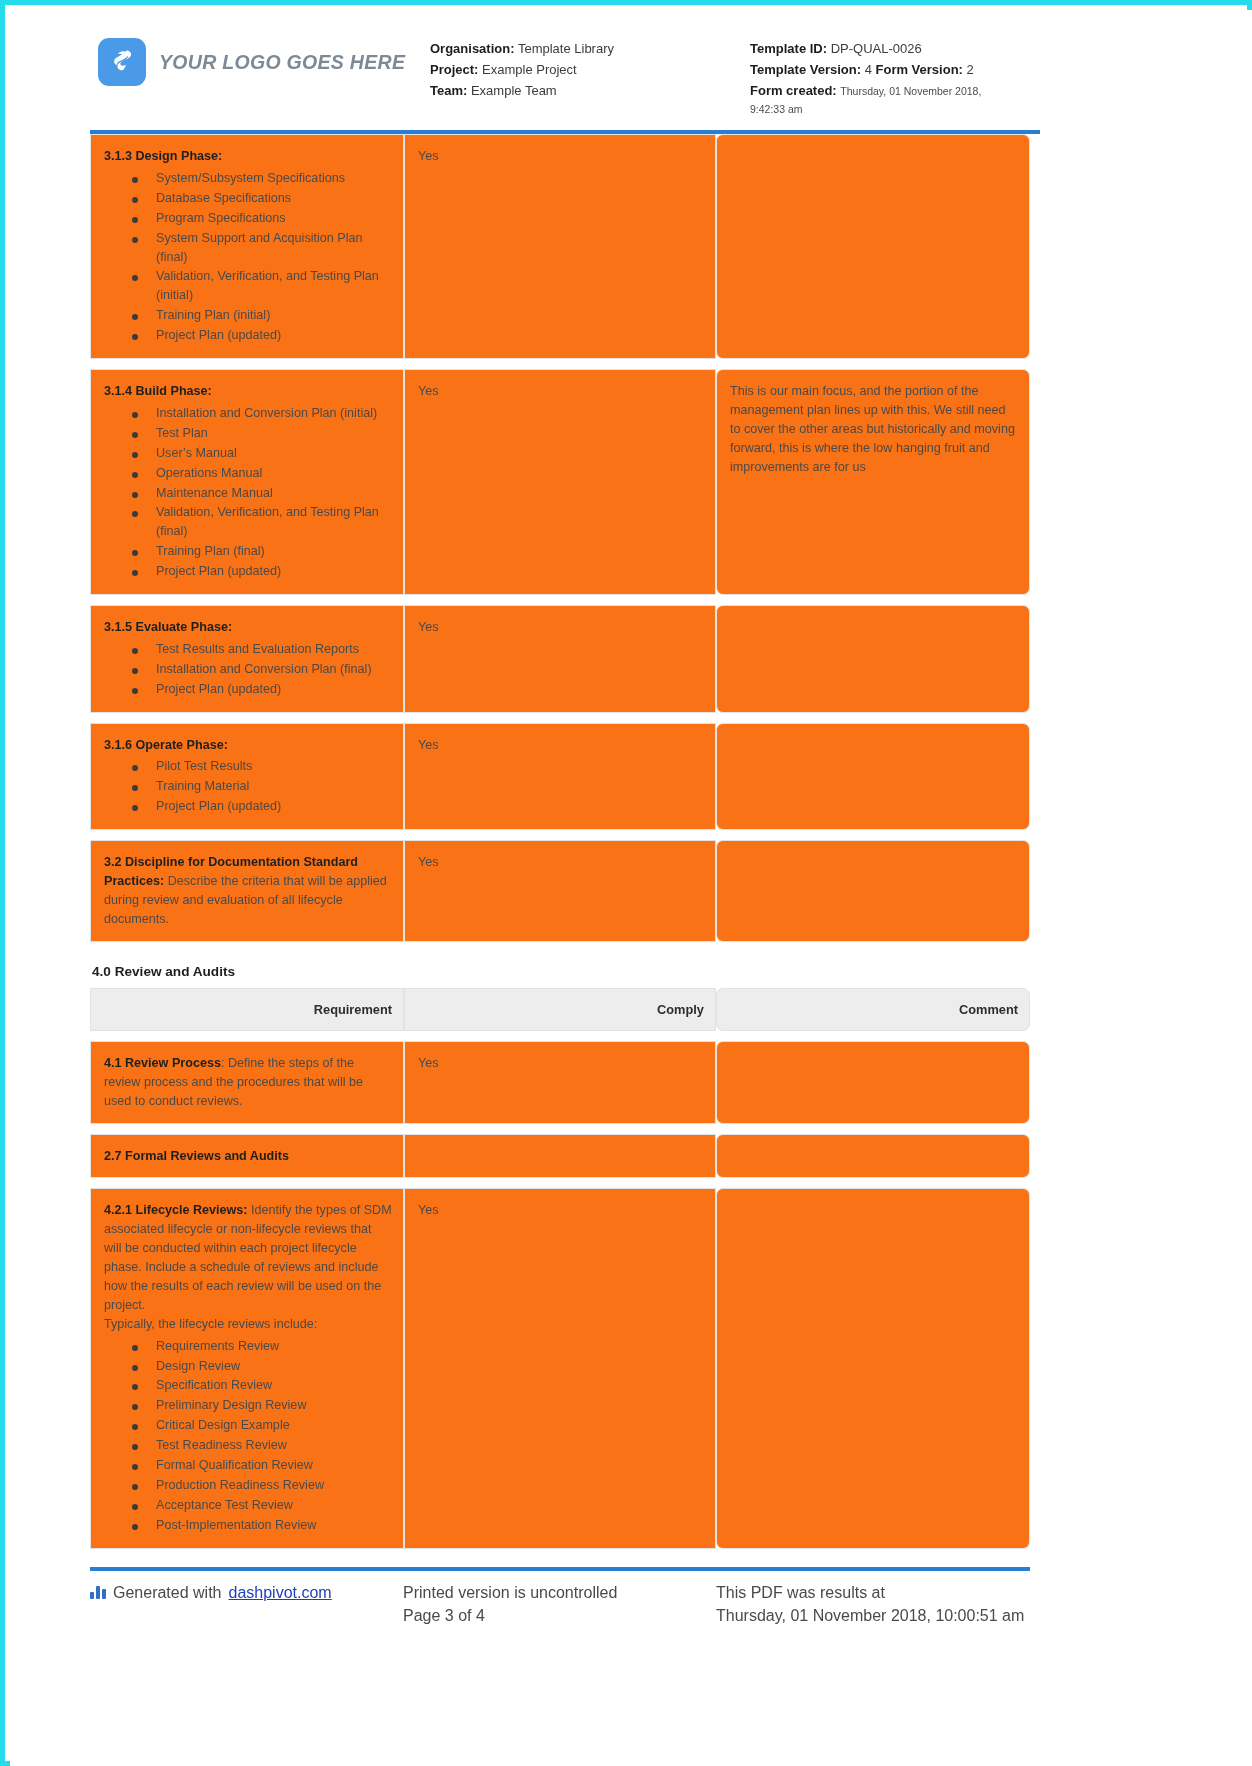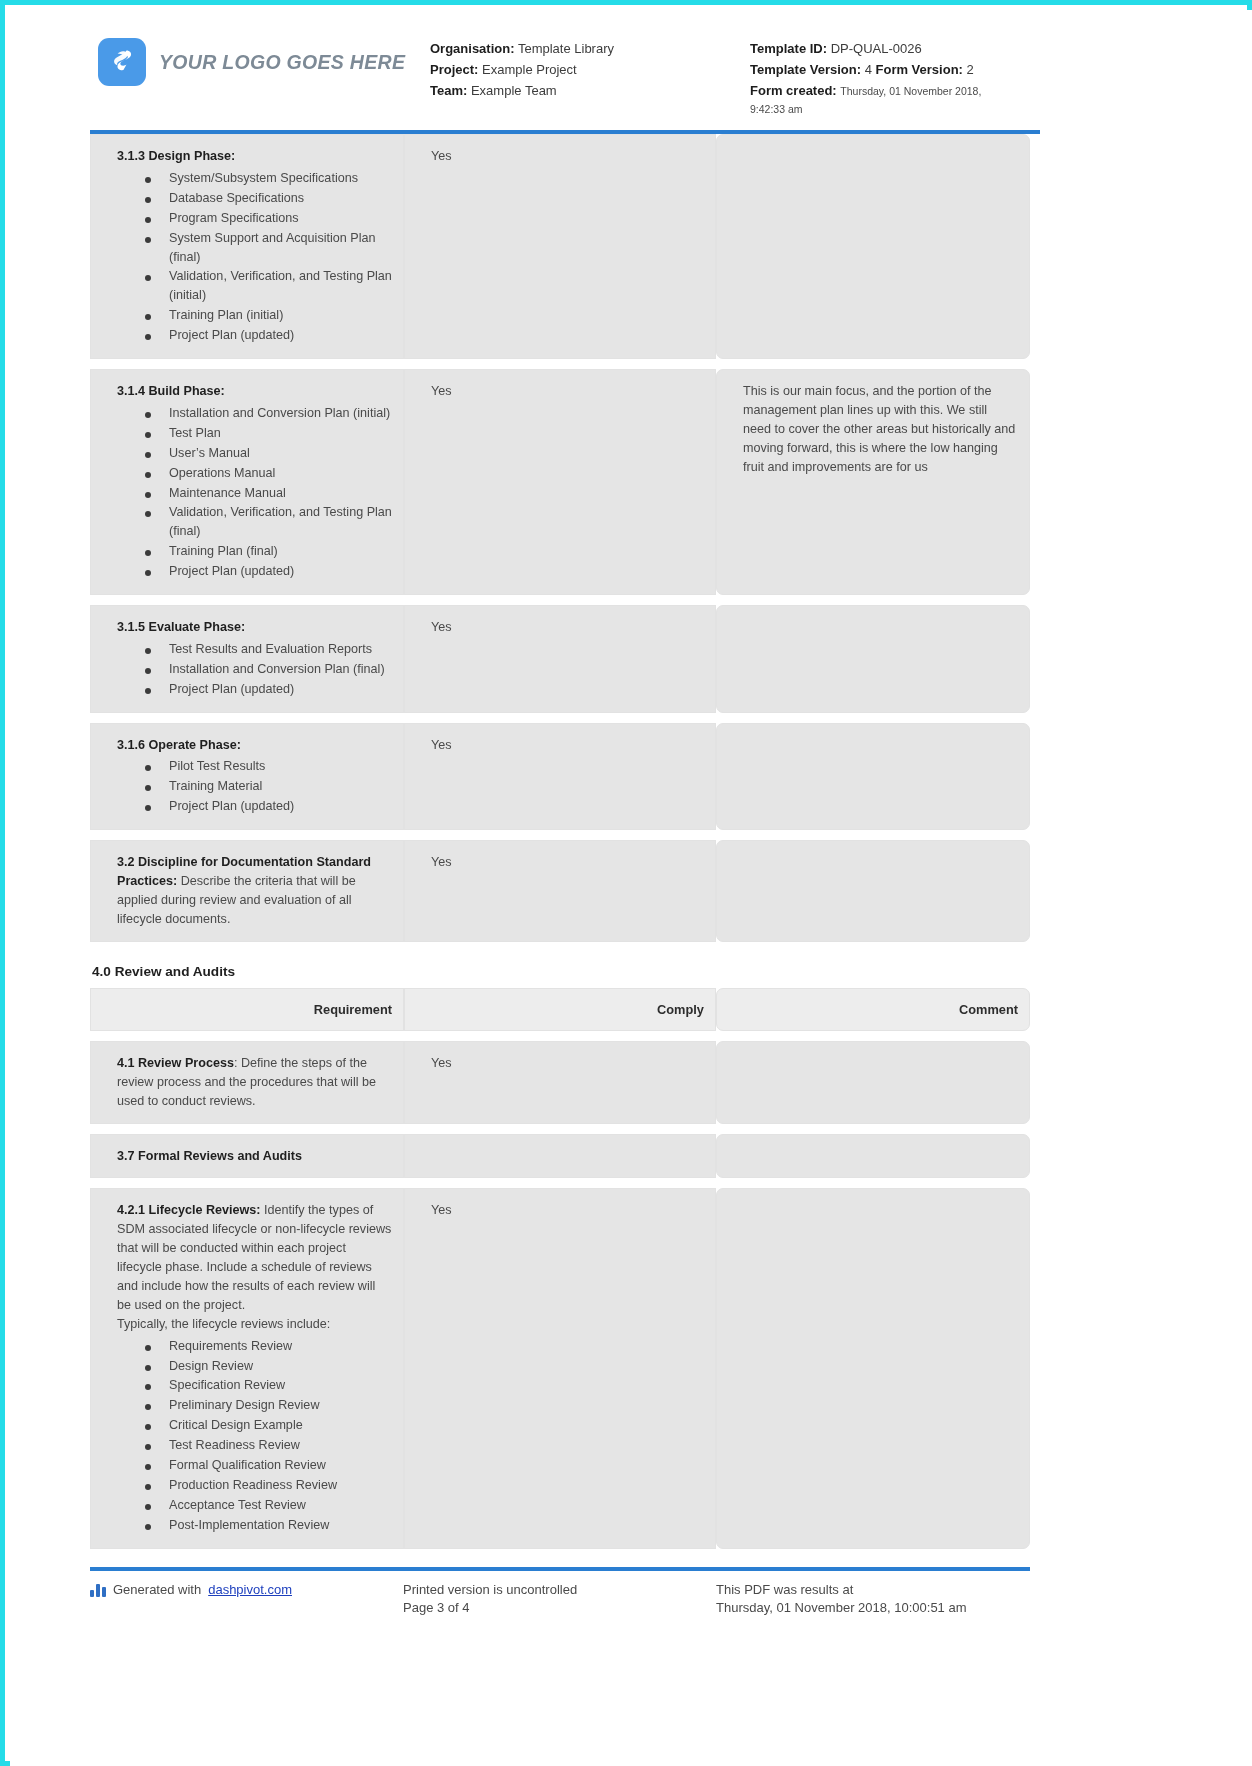--- a/index.html
+++ b/index.html
@@ -42,25 +42,25 @@
   .meta-col.right{ width:290px; }
   .meta-col b{ color:#1d1d1d; font-weight:bold;margin-top:18px; }
   .meta-sub{ font-size:10.5px; color:#4b4b4b; }
 
   
   .rule-top{ height:4px; background:#2a7ed1; margin-top:12px; }
   .tbl{ width:940px; border-collapse:separate; border-spacing:0; }
   .tbl td, .tbl th{
     border:1px solid #e2e2e2;
     vertical-align:top;
-    padding:12px 11px 12px 26px;
+    padding:12px 11px 12px 13px;
     font-size:12.6px;
     line-height:1.50;
     color:#4a4a4a;
-    background:#e5e5e5;
+    background:#f97316;
   }
   .col-req{ width:314px; }
   .col-comply{ width:312px; }
   .col-comment{ width:314px;border-radius:7px; }
   .tbl th{
     background:#ededed; font-weight:bold; color:#2d2d2d;
     font-size:12.8px; padding:11px 11px;
     text-align:right;
   }
   .row-gap{ height:10px; }
@@ -78,21 +78,21 @@
   .section-title{
     font-weight:bold; font-size:13.6px; color:#1f1f1f;
     margin:22px 0 9px 2px;
   }
   .comment-cell{ color:#4a4a4a; }
 
   
   .footer-rule{ height:4px; background:#2a7ed1; margin-top:18px; width:940px; }
   .footer{
     display:flex; width:940px; padding-top:10px;
-    font-size:13px; color:#4a4a4a; line-height:1.45;
+    font-size:16px; color:#4a4a4a; line-height:1.45;
   }
   .f-col{ width:313px; }
   .f-gen{ display:flex; align-items:center; gap:7px; }
   .bars{ display:flex; align-items:flex-end; gap:2px; height:14px; }
   .bars i{ display:block; width:4px; background:#2f6fc4; border-radius:1px; }
   .bars i:nth-child(1){ height:7px; }
   .bars i:nth-child(2){ height:13px; }
   .bars i:nth-child(3){ height:10px; }
   .flink{ color:#1d3fbd; text-decoration:underline; }
 </style>
@@ -258,21 +258,21 @@
          </td>
          <td class="col-comply">Yes</td>
          <td class="col-comment comment-cell"></td>
        </tr>
        <tr class="row-gap">
               <td colspan="3"></td>
             </tr>
 
        <tr>
          <td class="col-req">
-           <span class="hdr-strong">3.7 Formal Reviews and Audits</span>
+           <span class="hdr-strong">2.7 Formal Reviews and Audits</span>
          </td>
          <td class="col-comply"></td>
          <td class="col-comment comment-cell"></td>
        </tr>
        <tr class="row-gap">
               <td colspan="3"></td>
             </tr>
 
        <tr>
          <td class="col-req">

